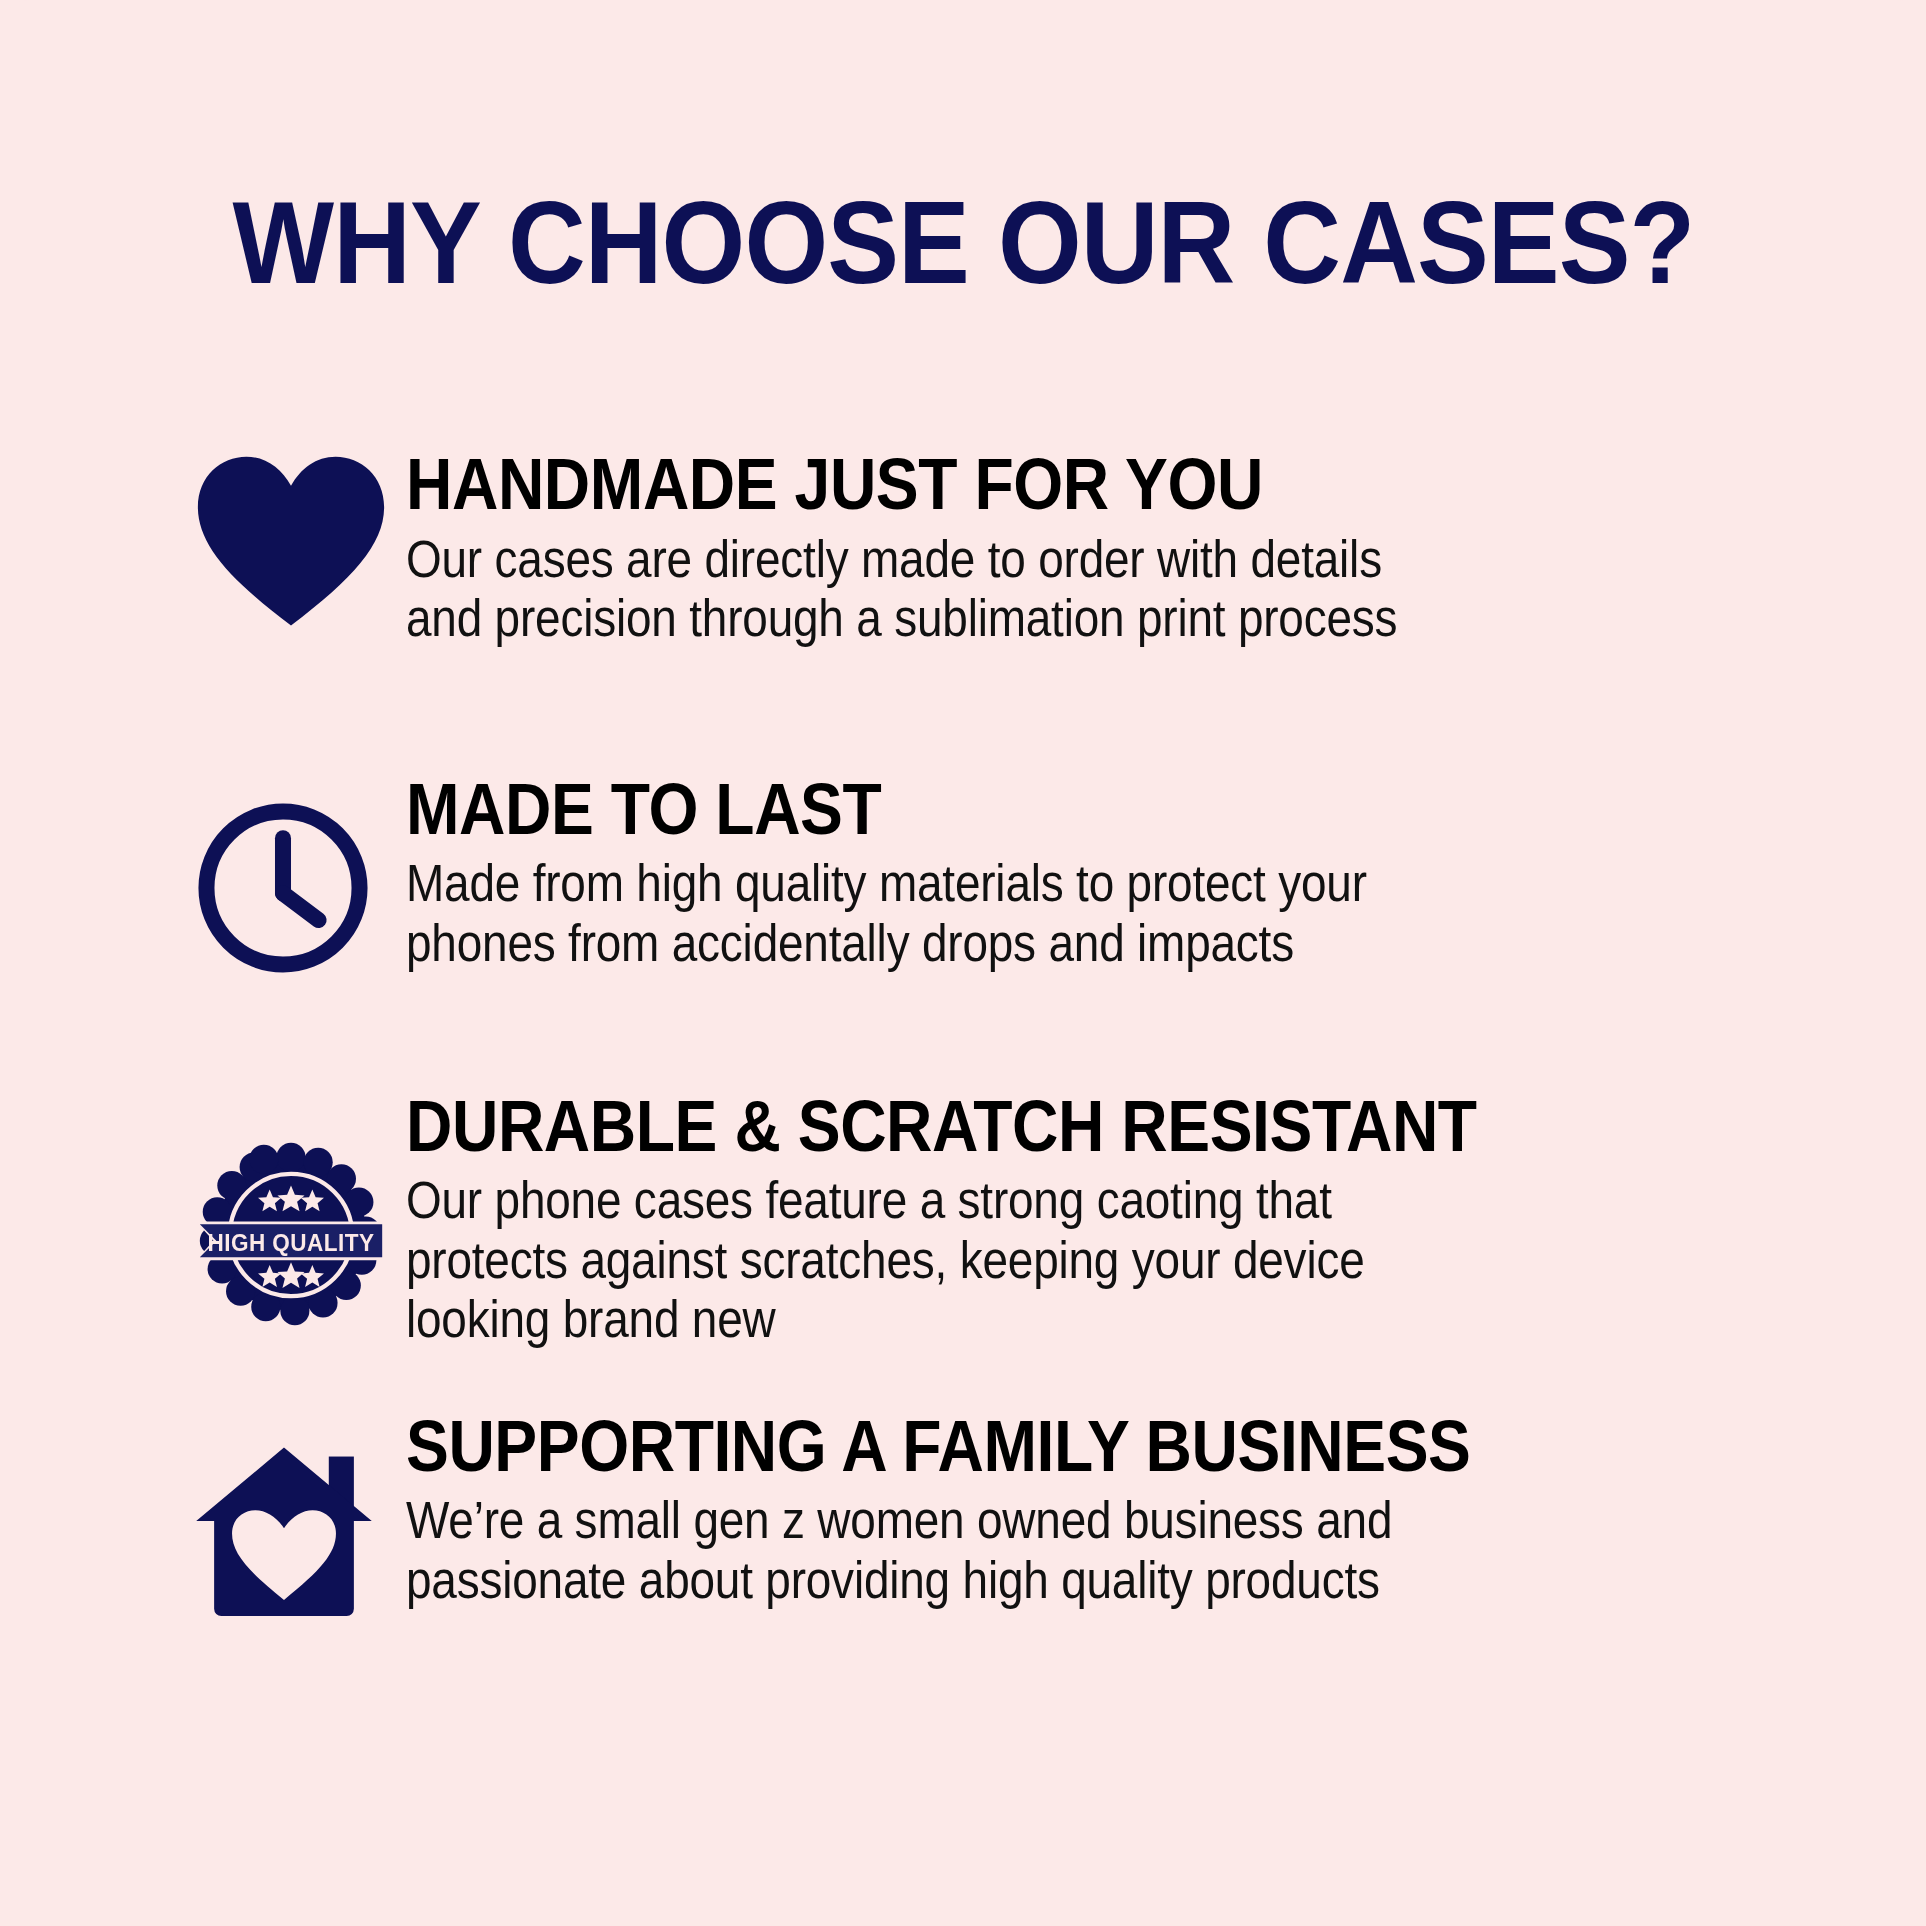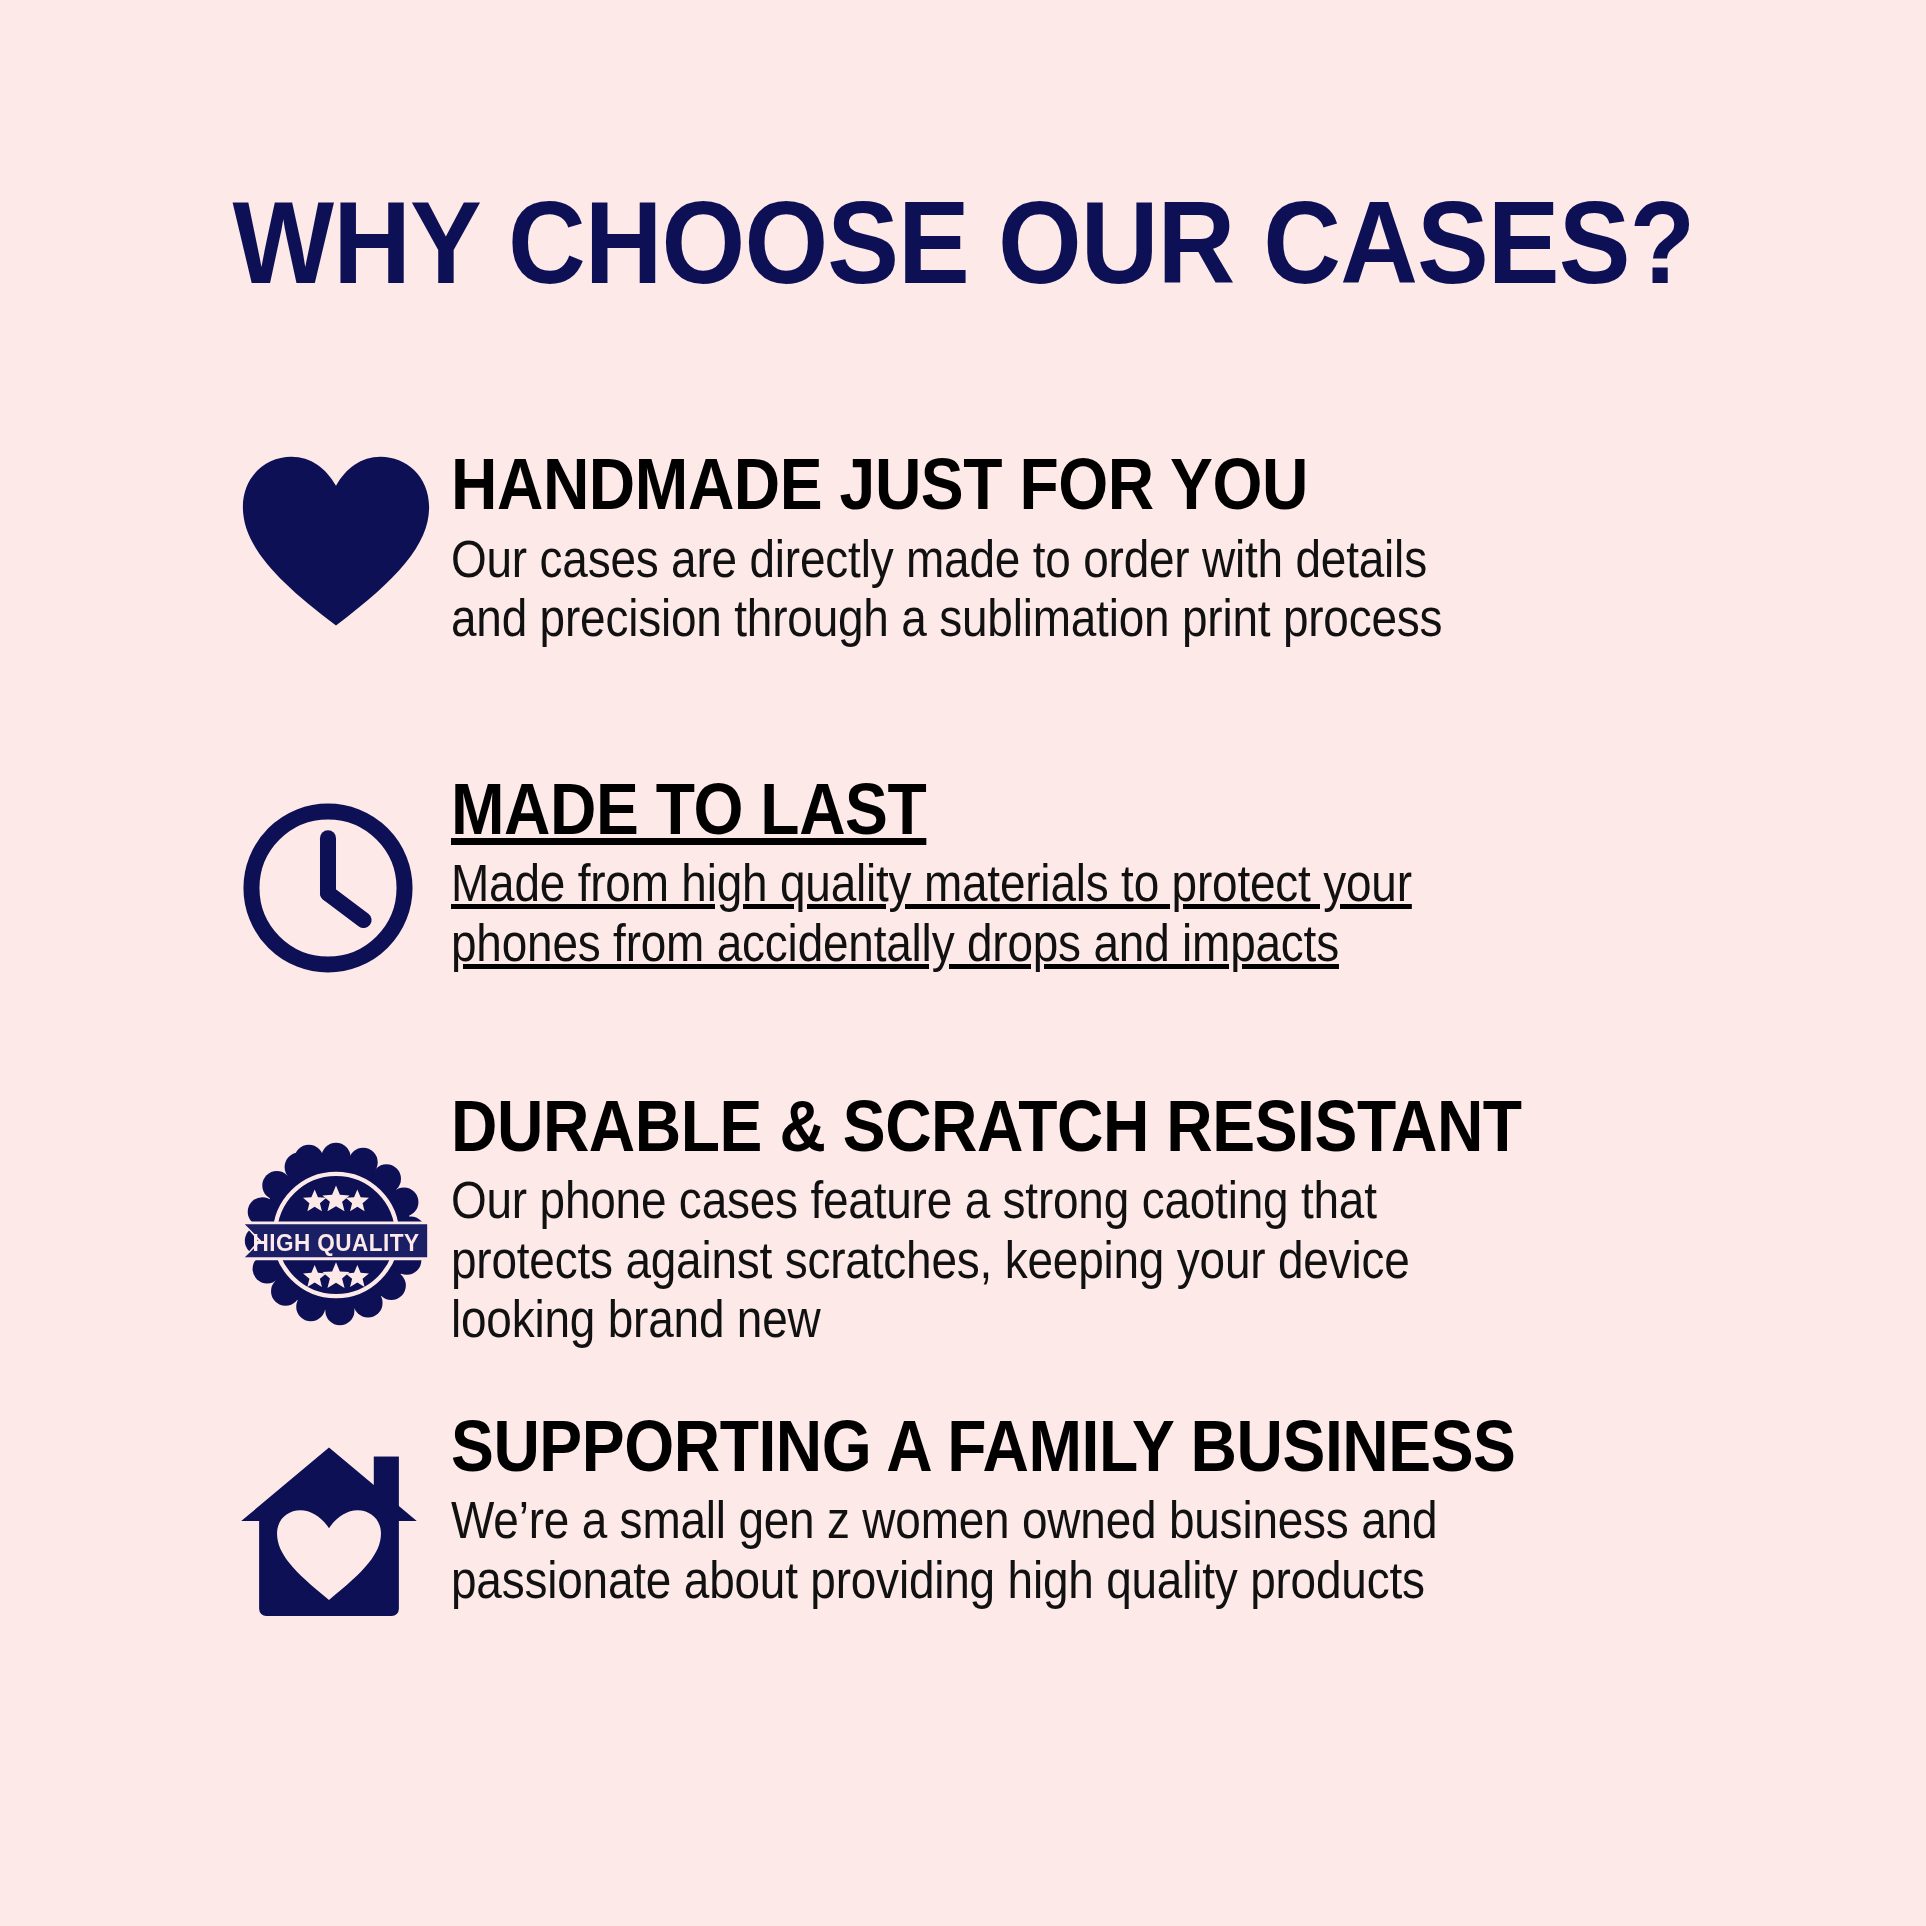--- a/index.html
+++ b/index.html
@@ -39,21 +39,20 @@
     transform-origin: center top;
     white-space: nowrap;
   }
 
   
   .features {
     position: absolute;
     top: 446px;
     left: 0;
     width: 1529px;
-    padding-left: 45px;
   }
   .feature {
     position: relative;
     display: flex;
     align-items: flex-start;
     padding-left: 194px;
     box-sizing: border-box;
   }
   .feature .icon-wrap {
     width: 194px;
@@ -86,21 +85,21 @@
     line-height: 1.16;
     letter-spacing: -0.2px;
     transform: scaleX(0.90);
     transform-origin: left top;
     white-space: pre-line;
     margin: 0;
   }
 
   
   .row-1 { margin-bottom: 123px; }
-  .row-2 { margin-bottom: 111px; text-decoration: underline; }
+  .row-2 { margin-bottom: 111px; }
   .row-3 { margin-bottom: 59px; }
   .row-4 { margin-bottom: 12px; }
 
   
   .icn { display: block; }
   .icn-heart   { width: 194px; height: 176px; margin-top: 8px; }
   .icn-clock   { width: 178px; height: 178px; margin-top: 28px; }
   .icn-badge   { width: 198px; height: 198px; margin-top: 48px; }
   .icn-house   { width: 180px; height: 172px; margin-top: 36px; }
 </style>

